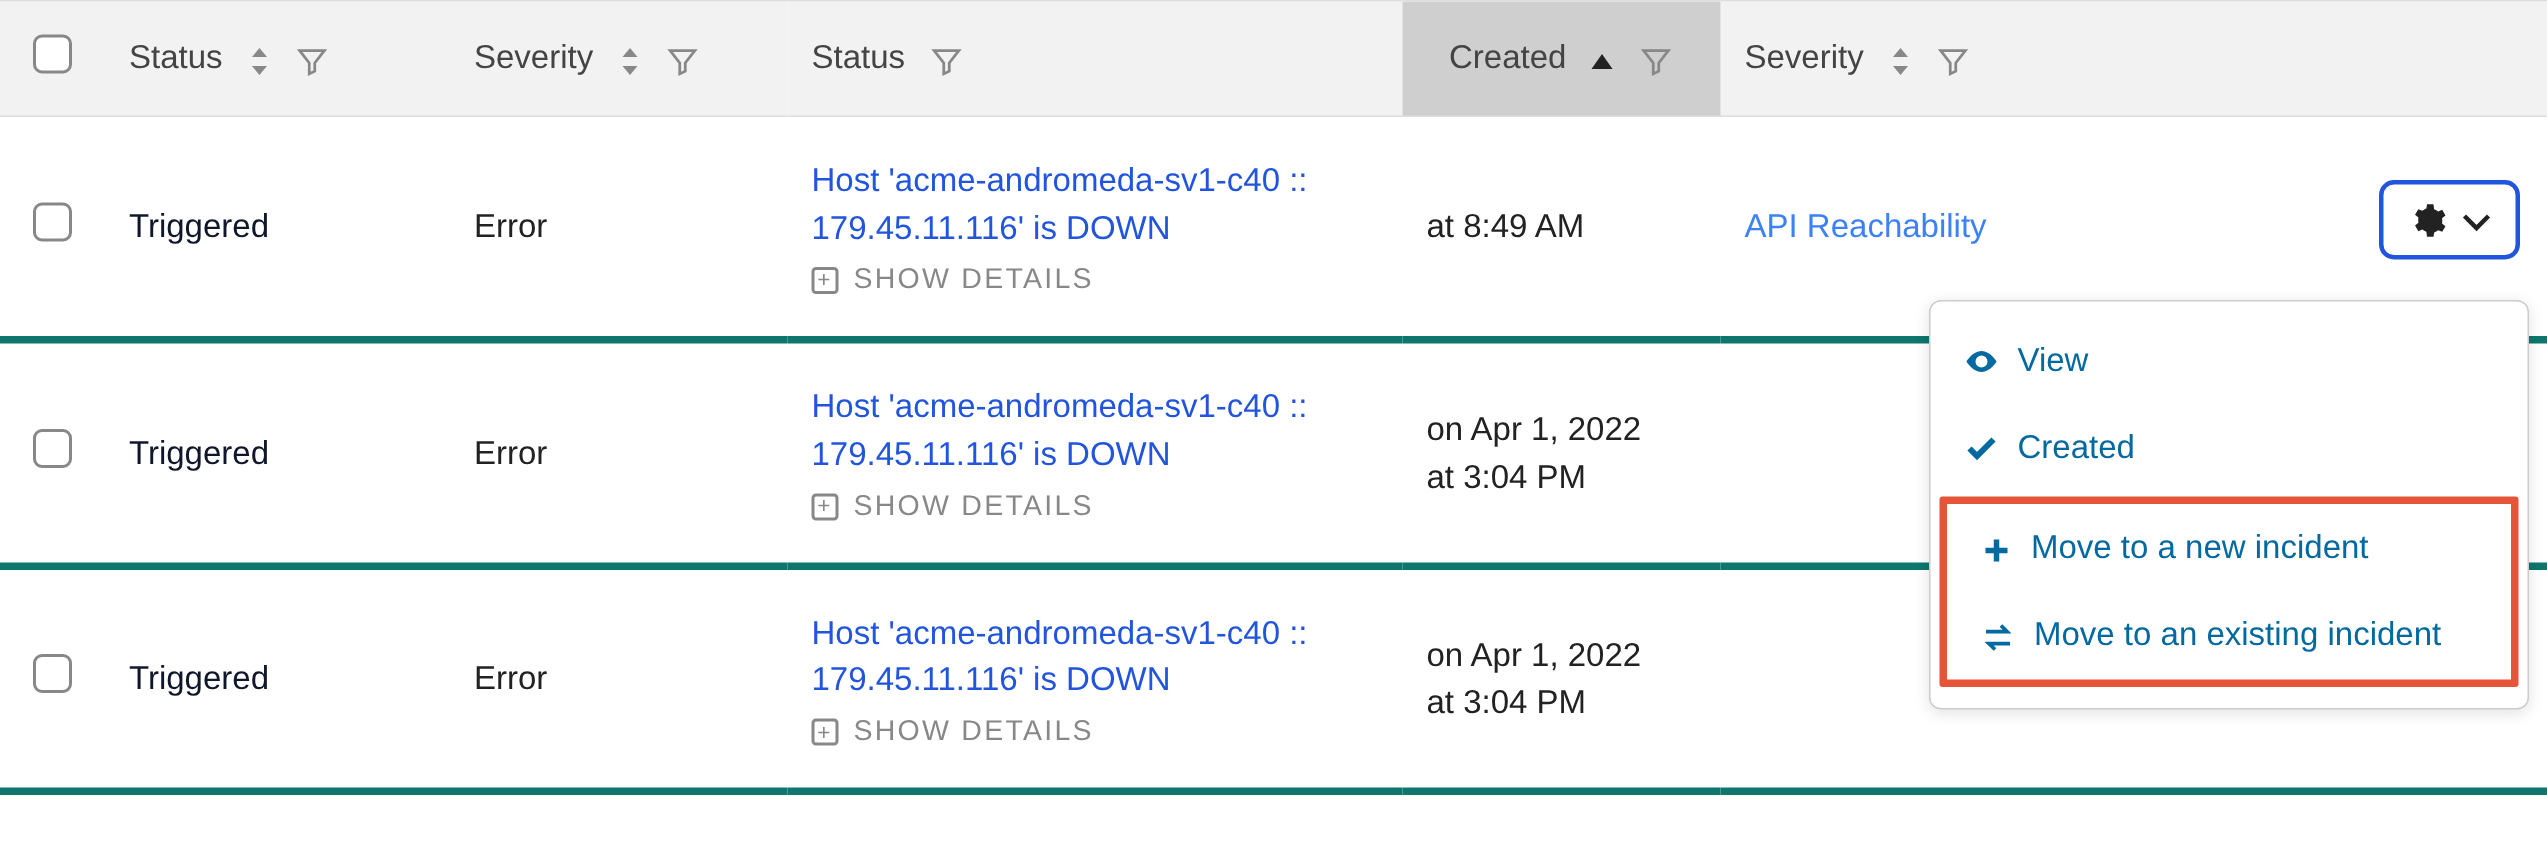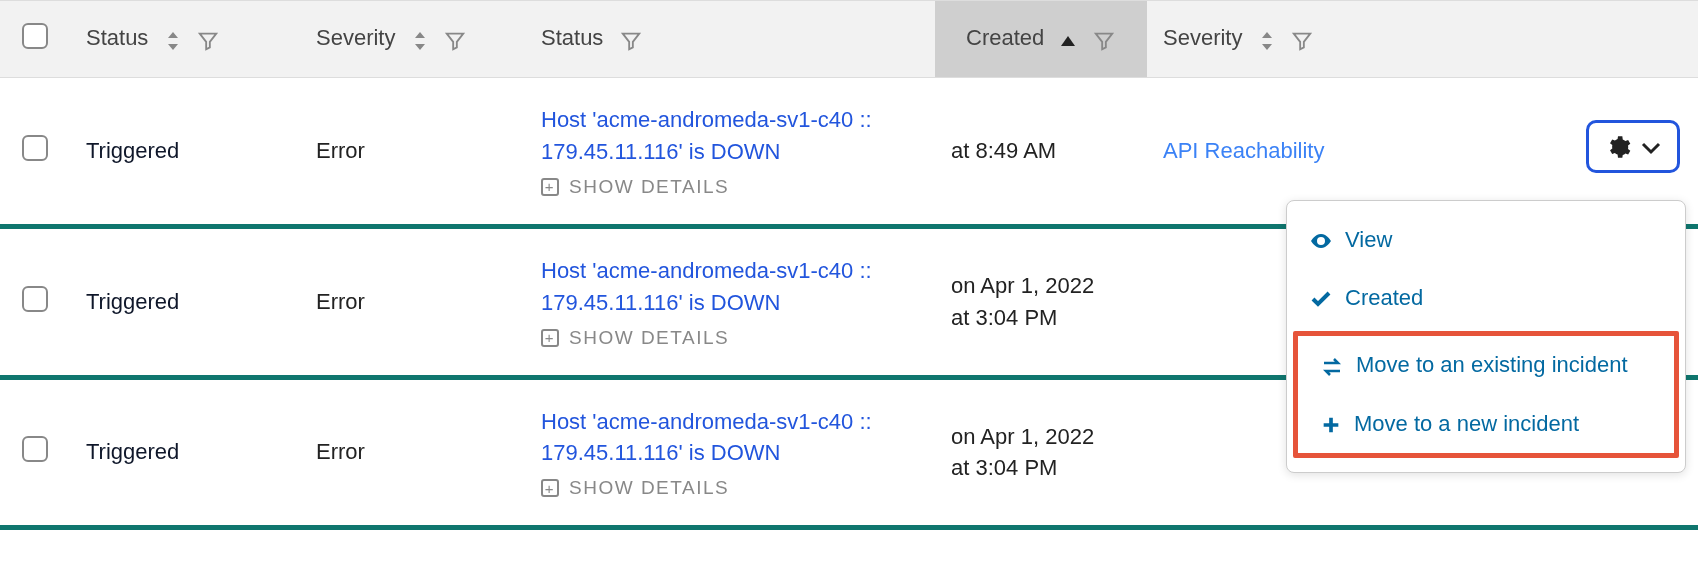--- a/index.html
+++ b/index.html
@@ -278,29 +278,29 @@
     <span>
       <svg width="24" height="24" viewBox="0 0 24 24" fill="none" stroke="currentColor" stroke-width="4">
             <path d="M4 12l5 5L20 6"></path>
           </svg>
     </span>
     <span>Created</span>
   </div>
   <div class="highlight-box">
     <div class="dropdown-item">
       <span>
+        <svg width="22" height="22" viewBox="0 0 24 24" fill="none" stroke="currentColor" stroke-width="4">
+              <path d="M12 4v16M4 12h16"></path>
+            </svg>
+      </span>
+      <span>Move to a new incident</span>
+    </div>
+    <div class="dropdown-item">
+      <span>
         <svg width="24" height="24" viewBox="0 0 24 24" fill="none" stroke="currentColor" stroke-width="2.5">
               <path d="M4 8h14l-4-4M20 16H6l4 4"></path>
             </svg>
       </span>
       <span>Move to an existing incident</span>
     </div>
-    <div class="dropdown-item">
-      <span>
-        <svg width="22" height="22" viewBox="0 0 24 24" fill="none" stroke="currentColor" stroke-width="4">
-              <path d="M12 4v16M4 12h16"></path>
-            </svg>
-      </span>
-      <span>Move to a new incident</span>
-    </div>
   </div>
 </div>
 </div>
 
 </body></html>

